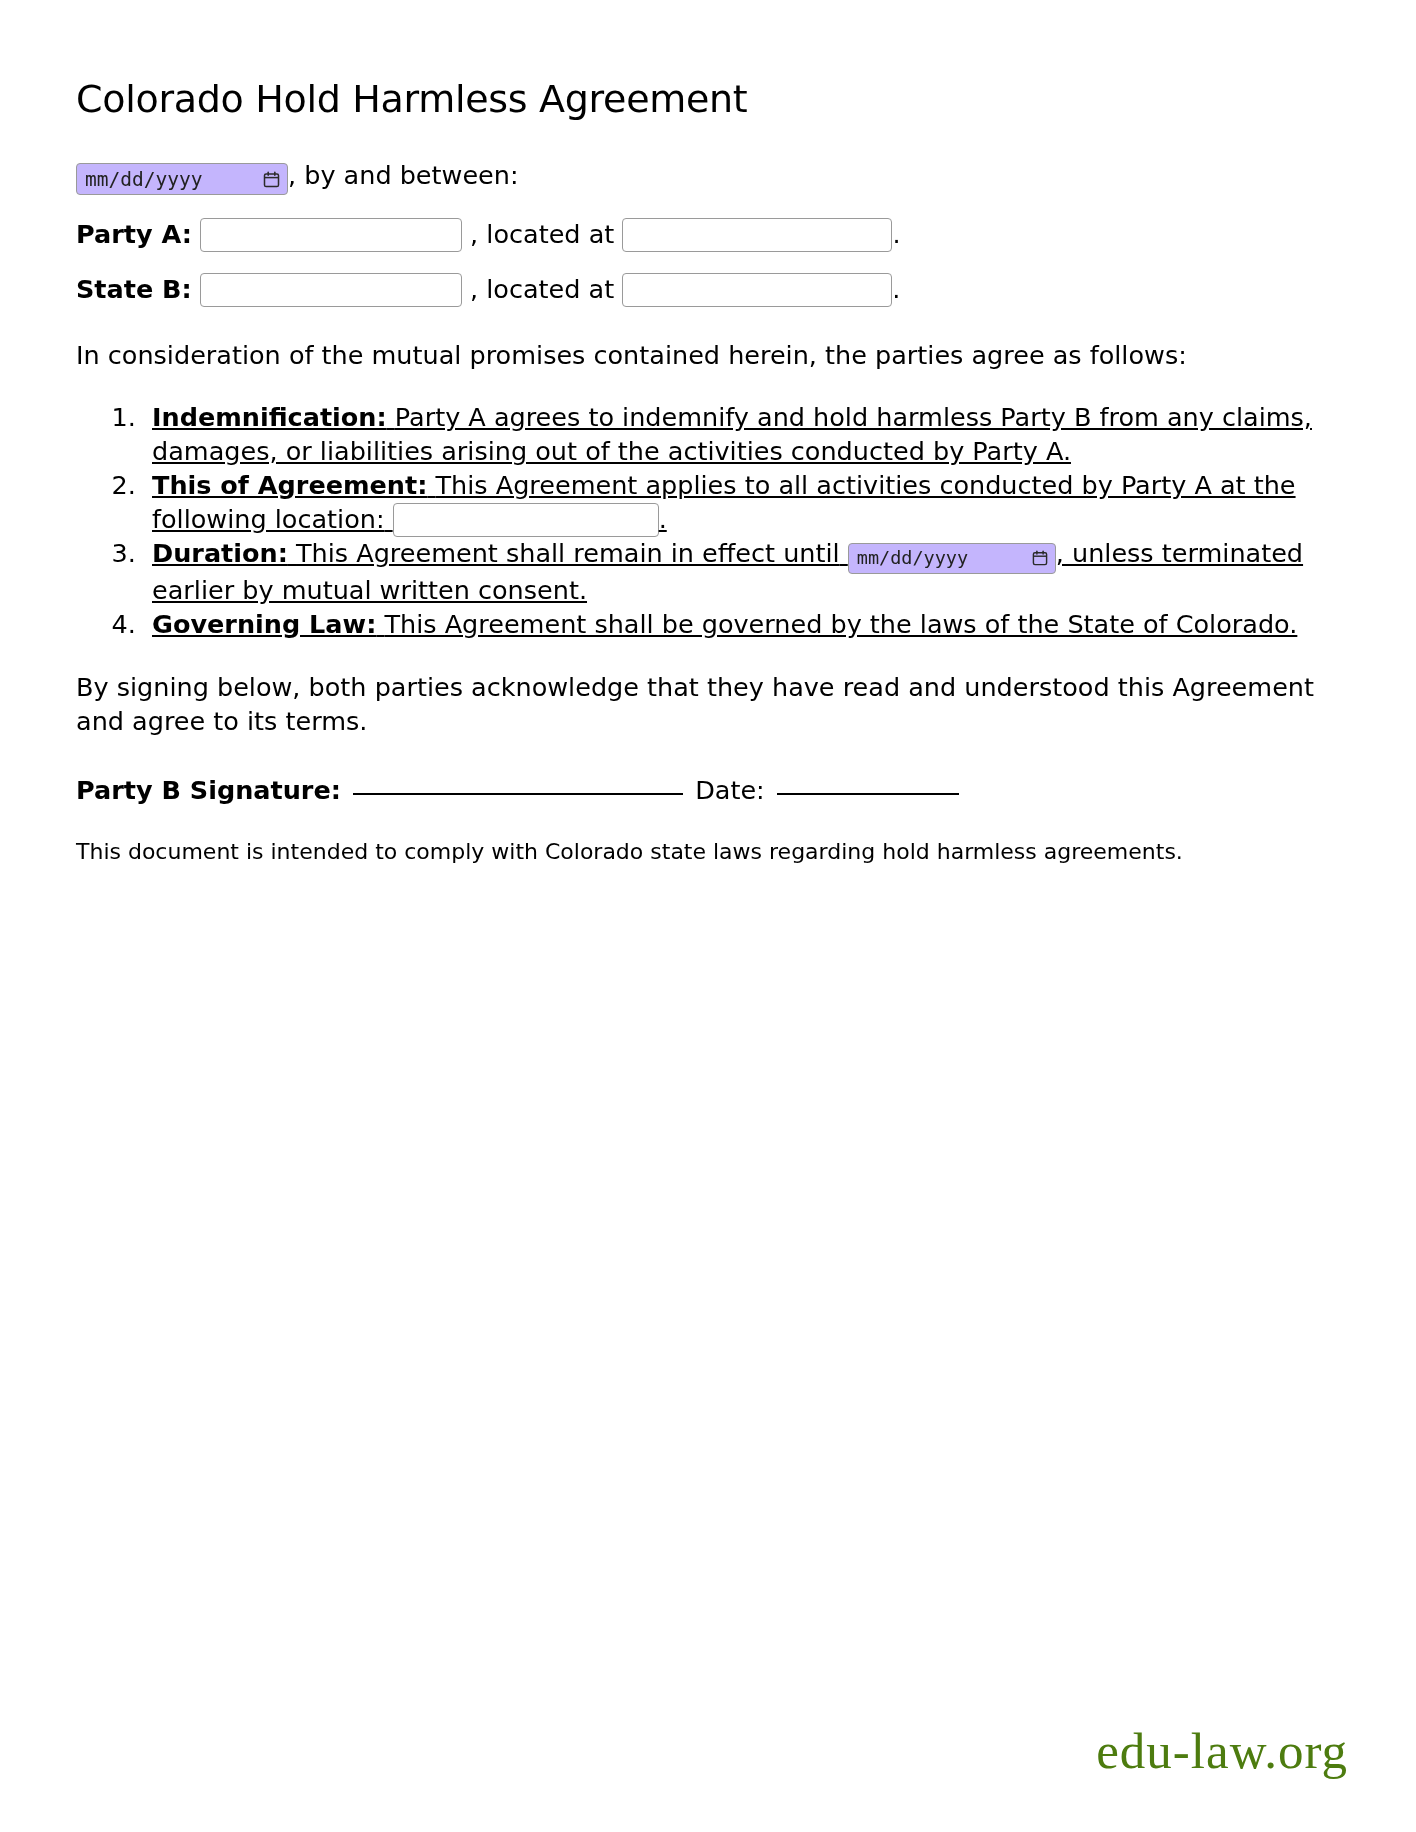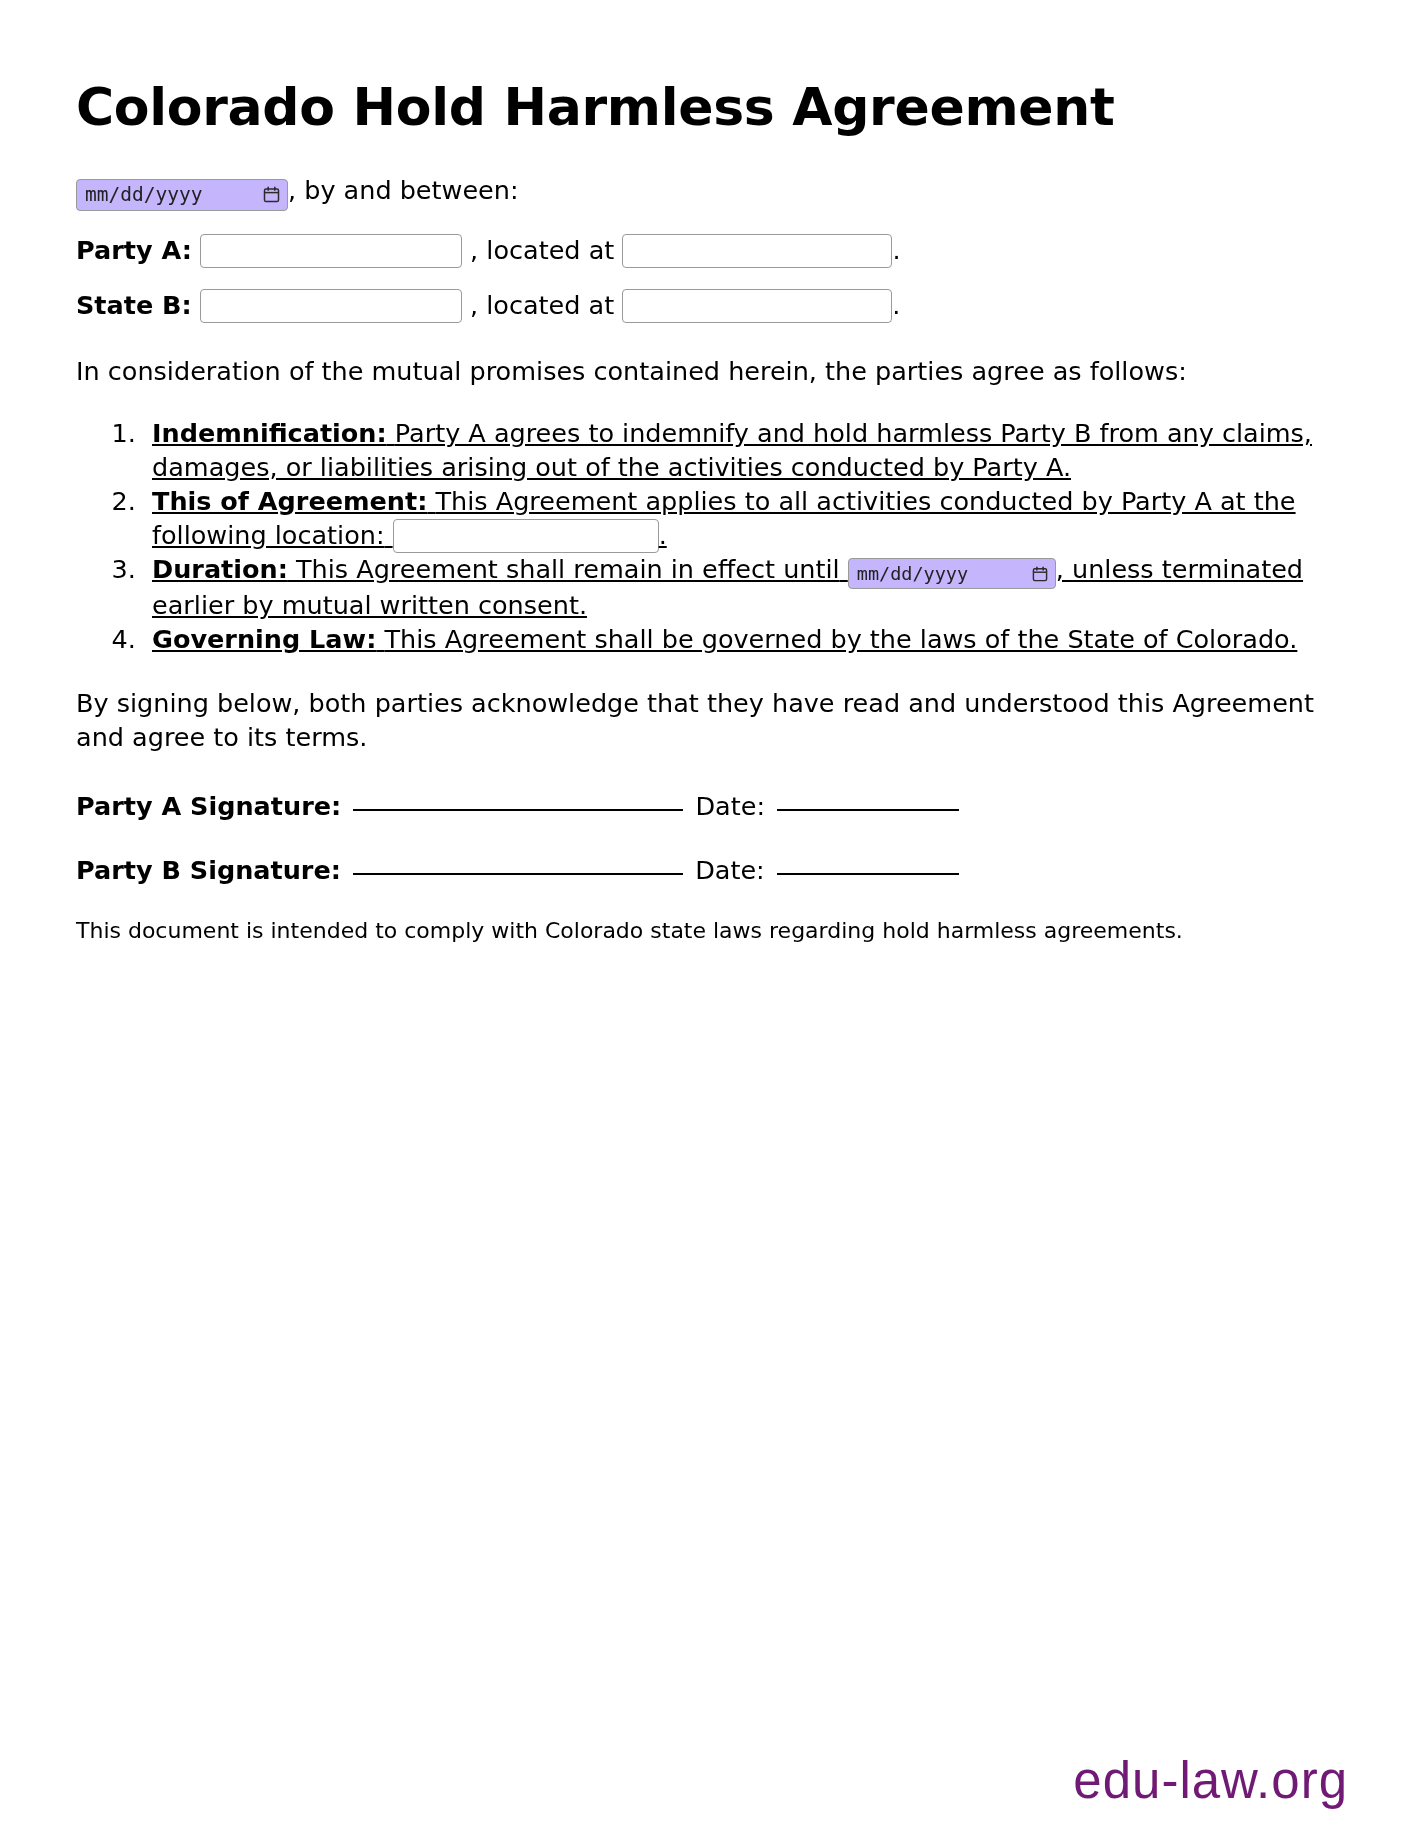--- a/index.html
+++ b/index.html
@@ -22,22 +22,22 @@
   }
   .content {
     position: absolute;
     left: 76px;
     top: 78px;
     width: 1264px;
   }
 
   h1.doc-title {
     font-family: "DejaVu Sans", sans-serif;
-    font-size: 52px;
-    font-weight: bold;
+    font-size: 38px;
+    font-weight: normal;
     letter-spacing: -0.3px;
     margin: 0 0 38px 0;
     line-height: 1.12;
     color: #000;
   }
 
   p.para {
     font-size: 25.5px;
     line-height: 1.33;
     margin: 0 0 28px 0;
@@ -142,25 +142,25 @@
 
   .closing {
     font-size: 22px;
     line-height: 1.33;
     margin: 26px 0 0 0;
   }
 
   .watermark {
     position: absolute;
     right: 68px;
-    bottom: 22px;
-    font-family: Liberation Sans, sans-serif;
+    bottom: 52px;
+    font-family: Liberation Serif, serif;
     font-size: 51px;
     letter-spacing: 1px;
-    color: #701a75;
+    color: #4d7c0f;
     white-space: nowrap;
   }
 </style>
 </head>
 <body>
 
 <div class="page">
   <div class="content">
 
     <h1 class="doc-title">Colorado Hold Harmless Agreement</h1>
@@ -221,26 +221,20 @@
         </span><span>, unless terminated earlier by mutual written consent.</span>
       </li>
       <li>
         <b>Governing Law:</b>
         <span>This Agreement shall be governed by the laws of the State of Colorado.</span>
       </li>
     </ol>
 
     <p class="para" style="margin-bottom:34px;">By signing below, both parties acknowledge that they have read and understood this Agreement and agree to its terms.</p>
 
-    <div class="sig-row">
-      <span class="sig-label">Party A Signature:</span>
-      <span class="sig-rule long"></span>
-      <span class="date-label">Date:</span>
-      <span class="sig-rule short"></span>
-    </div>
 
     <div class="sig-row">
       <span class="sig-label">Party B Signature:</span>
       <span class="sig-rule long"></span>
       <span class="date-label">Date:</span>
       <span class="sig-rule short"></span>
     </div>
 
     <p class="closing">This document is intended to comply with Colorado state laws regarding hold harmless agreements.</p>
 

